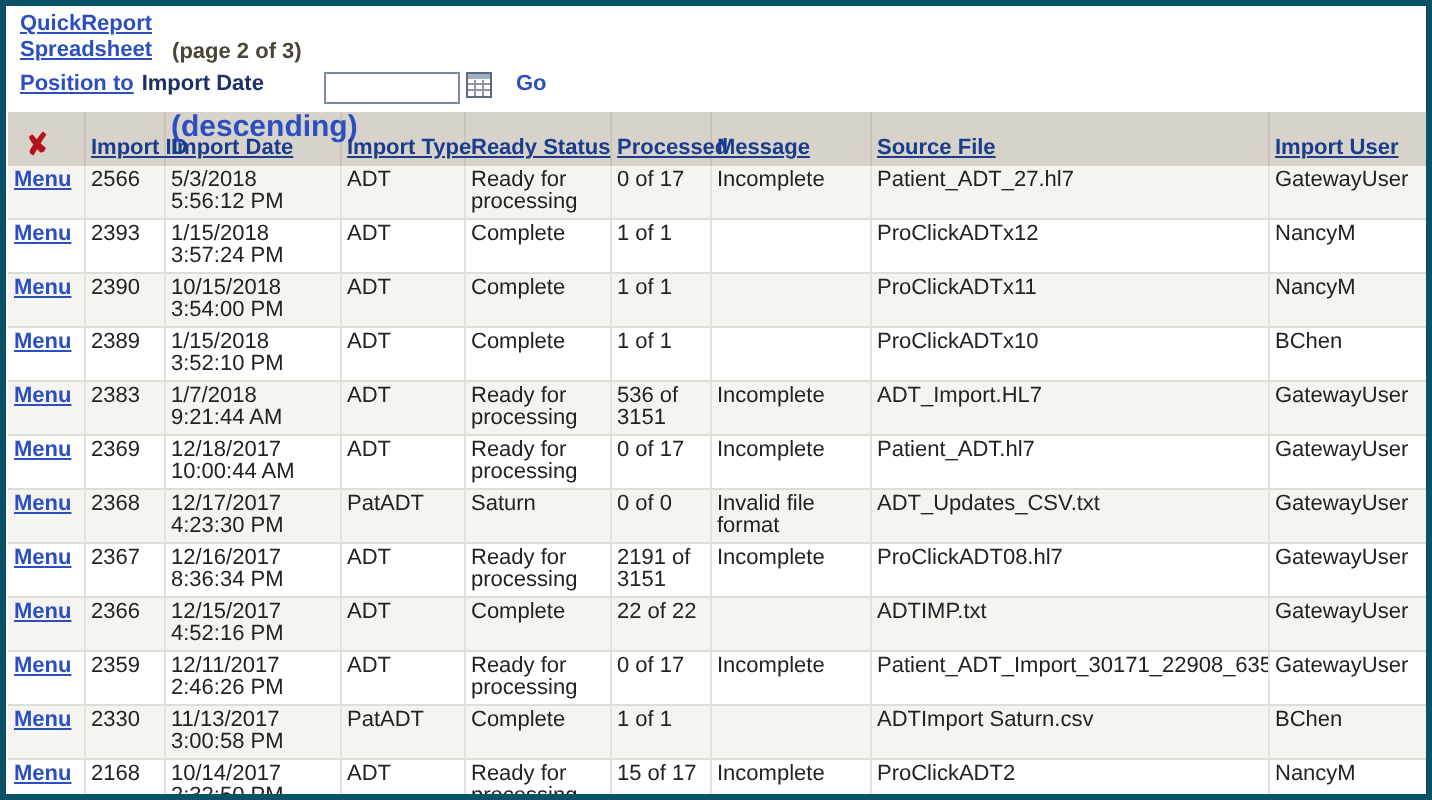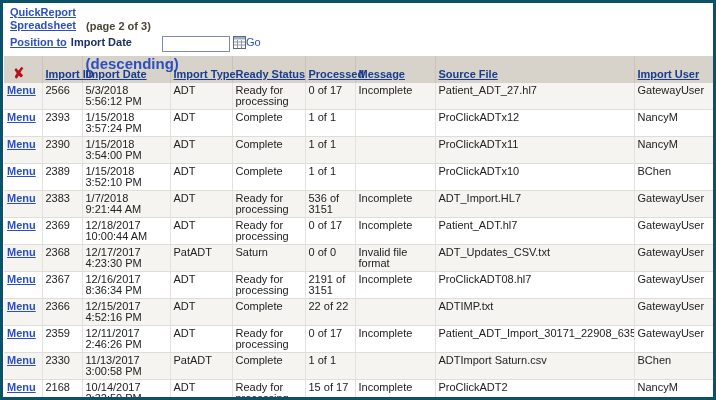--- a/index.html
+++ b/index.html
@@ -16,21 +16,21 @@
   .subtitle{font-size:9.5px;font-weight:bold;color:#1c2f66;line-height:11px;}
   .top-right{display:flex;align-items:center;gap:10px;}
   .top-links{display:flex;flex-direction:column;align-items:flex-start;line-height:13px;}
   .blue-link{color:#2b4fc0;font-weight:bold;text-decoration:underline;font-size:11px;}
   .page-info{font-size:11px;font-weight:bold;color:#4a4537;white-space:nowrap;padding-top:1px;margin-top:12px;}
   
   .position-bar{display:flex;align-items:flex-start;padding:4px 6px 4px 7px;}
   .pos-label{font-weight:bold;color:#1c2f66;margin-left:4px;}
   .pos-input{width:62px;height:14px;border:1px solid #7b8ba3;margin-left:30px;font-size:11px;padding:0 2px;}
   .cal-btn{margin-left:3px;display:inline-block;line-height:0;}
-  .go-link{color:#2b4fc0;font-weight:normal;}
+  .go-link{color:#2b4fc0;font-weight:bold;margin-left:12px;}
   
   table{width:712px;border-collapse:collapse;table-layout:fixed;margin-left:1px;}
   th,td{padding:2px 3px;vertical-align:top;line-height:11px;text-align:left;font-size:11px;}
   th{background:#d7d3cb;vertical-align:bottom;border-right:1px solid #c7c4bc;padding-bottom:3px;}
   td{border-right:1px solid #e4e2dc;border-bottom:1px solid #dfddd7;}
   .hdr-link{color:#1a3c8c;font-weight:bold;text-decoration:underline;white-space:nowrap;}
   .desc-label{color:#2b4fc0;font-weight:bold;font-size:15px;white-space:nowrap;}
   .x-icon{color:#b5121b;font-size:14px;font-weight:bold;text-decoration:none;display:inline-block;transform:rotate(-8deg);margin-left:6px;}
   tr.alt td{background:#f5f4f1;}
   .menu-link{color:#2b4fc0;font-weight:bold;text-decoration:underline;}
@@ -114,21 +114,21 @@
         <td class="c-type">ADT</td>
         <td class="c-status">Complete</td>
         <td class="c-proc">1 of 1</td>
         <td class="c-msg"></td>
         <td class="c-src">ProClickADTx12</td>
         <td class="c-user">NancyM</td>
       </tr>
       <tr class="alt">
         <td><a class="menu-link">Menu</a></td>
         <td class="c-id">2390</td>
-        <td class="c-date">1/15/2018 3:54:00 PM</td>
+        <td class="c-date">10/15/2018 3:54:00 PM</td>
         <td class="c-type">ADT</td>
         <td class="c-status">Complete</td>
         <td class="c-proc">1 of 1</td>
         <td class="c-msg"></td>
         <td class="c-src">ProClickADTx11</td>
         <td class="c-user">NancyM</td>
       </tr>
       <tr>
         <td><a class="menu-link">Menu</a></td>
         <td class="c-id">2389</td>

